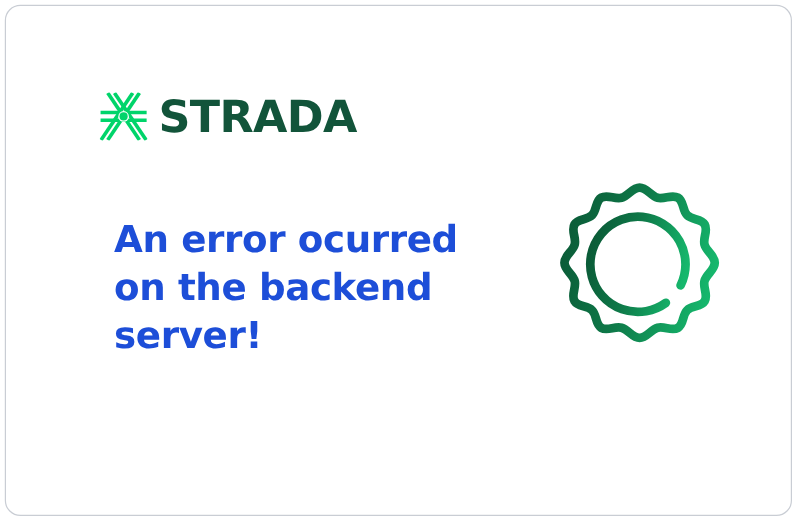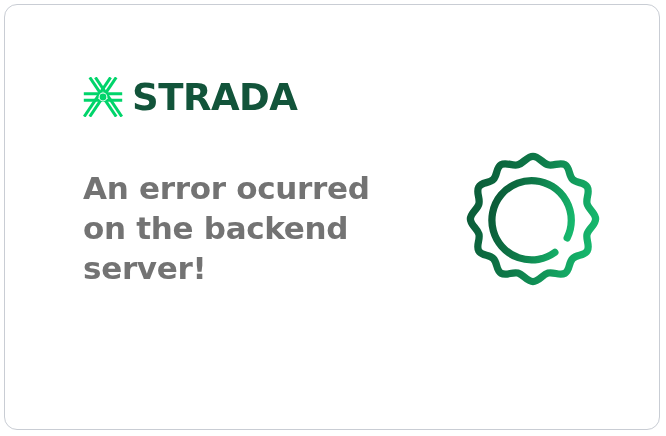--- a/index.html
+++ b/index.html
@@ -52,27 +52,27 @@
     white-space: nowrap;
     text-align: right;
   }
 
   
   .headline {
     position: absolute;
     left: 78px;
     top: 163px;
     width: 300px;
-    margin: 0;
+    margin: 12px;
     font-family: "DejaVu Sans", sans-serif;
     font-size: 31px;
     font-weight: 700;
     line-height: 40px;
     letter-spacing: -0.3px;
-    color: #737373;
+    color: #1d4ed8;
   }
 
   
   .gear {
     position: absolute;
     left: 447px;
     top: 140px;
     width: 162px;
     height: 162px;
     display: block;

